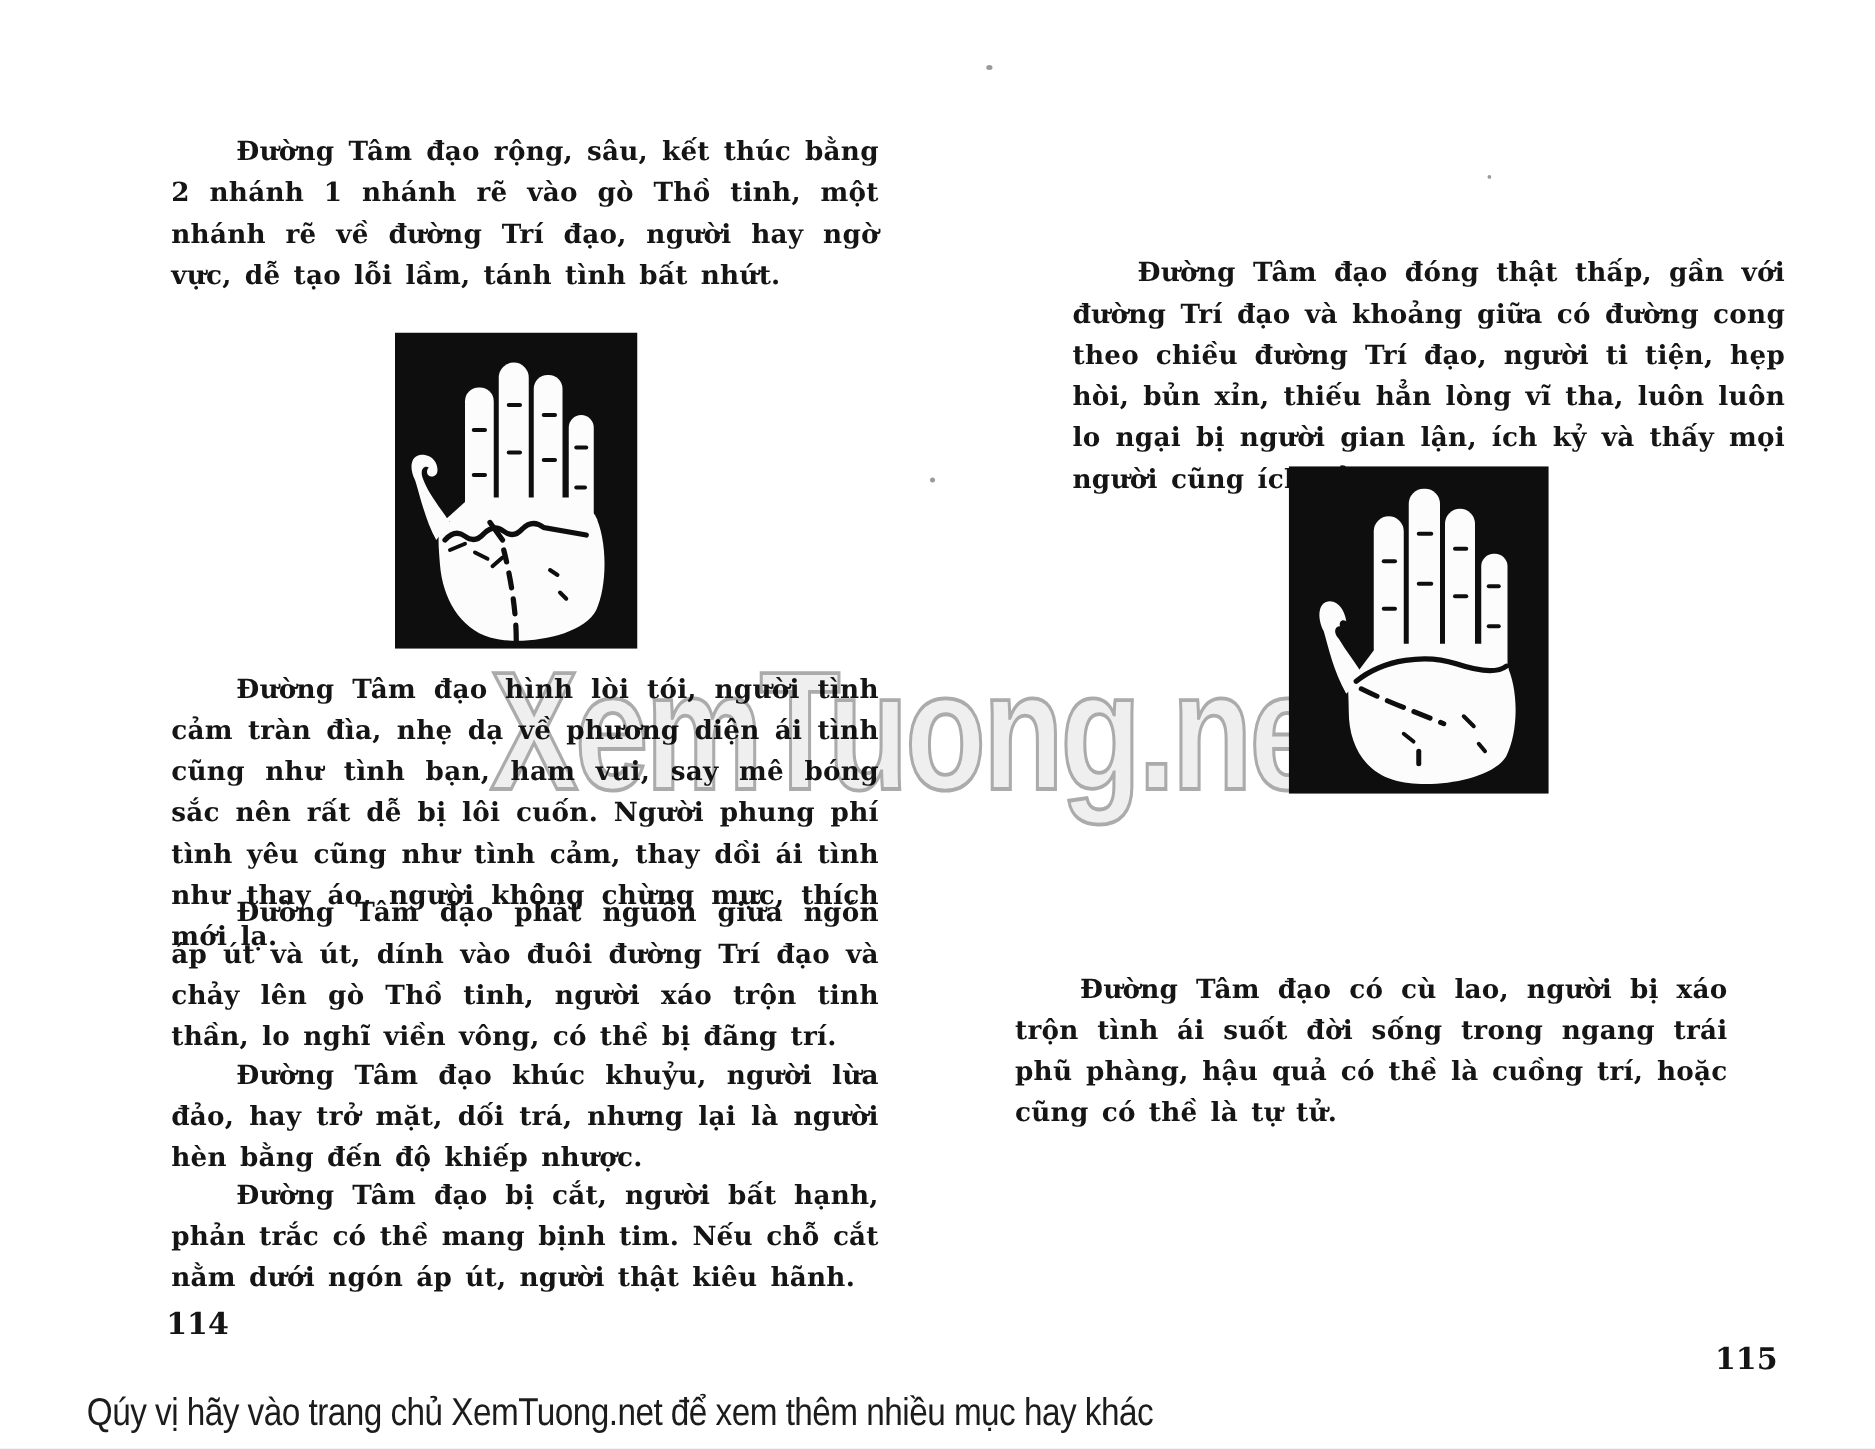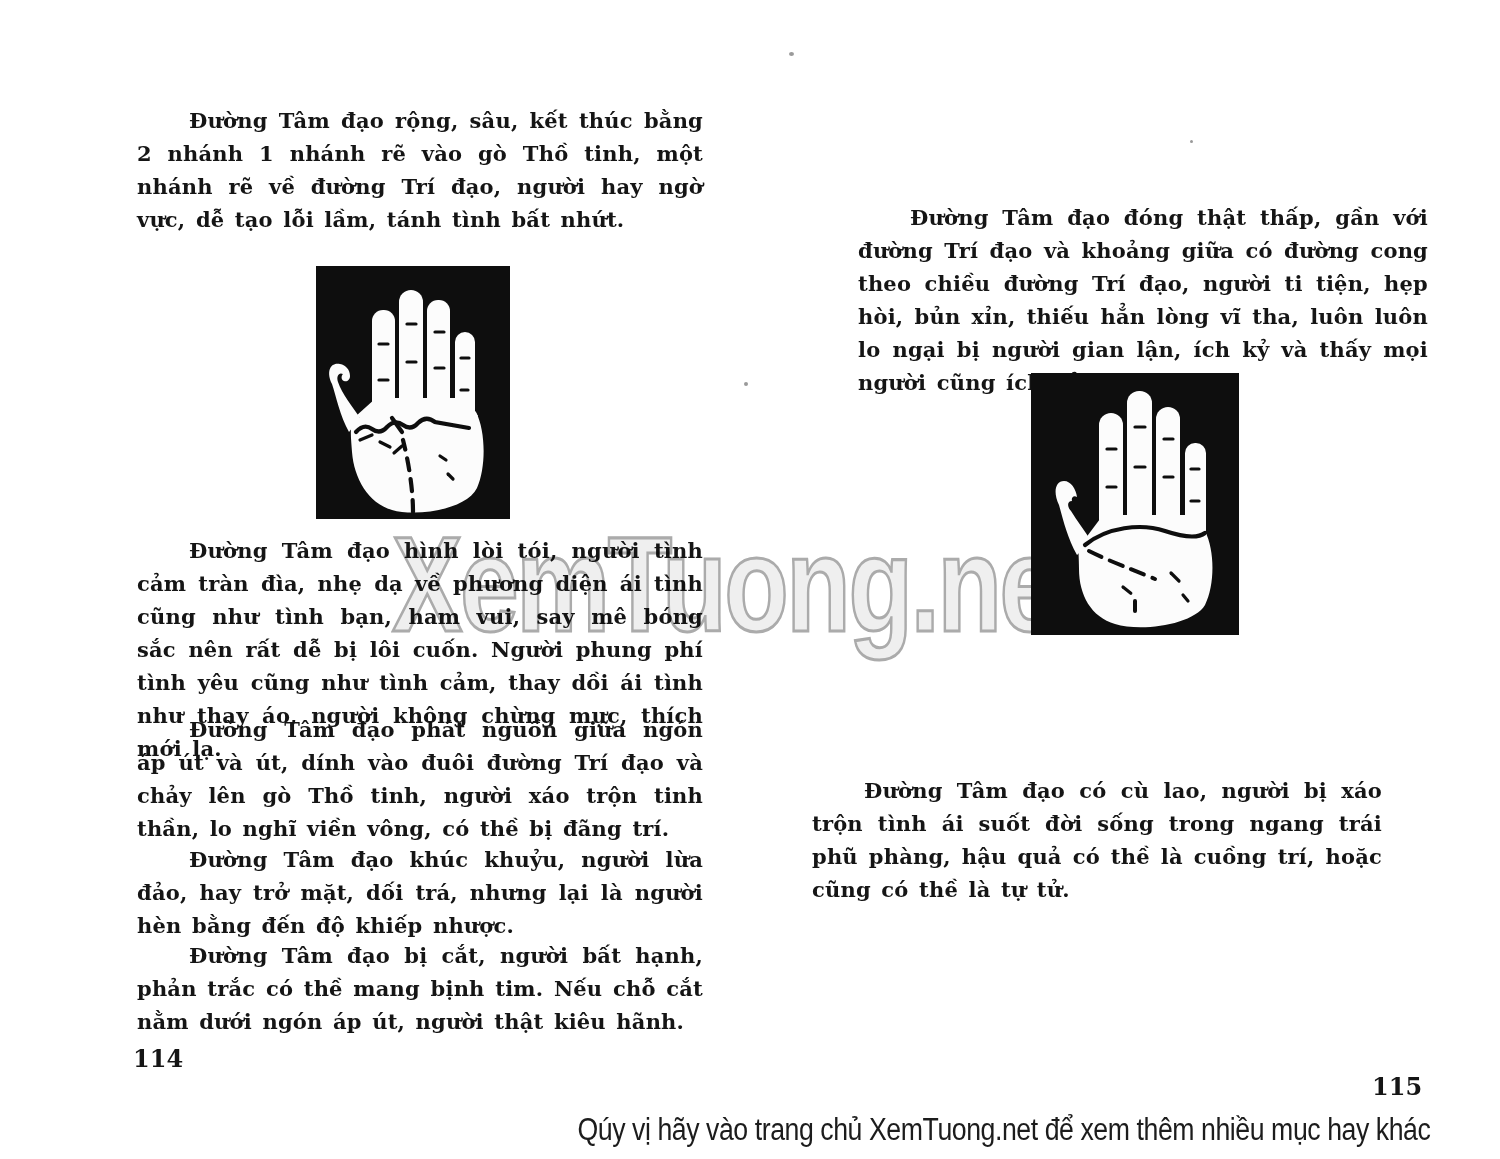--- a/index.html
+++ b/index.html
@@ -49,21 +49,21 @@
     -webkit-text-stroke:3px #ababab;
     transform:scaleX(0.80) scaleY(1.02);
     transform-origin:left top;
     mix-blend-mode:multiply;
     white-space:nowrap;
     pointer-events:none;
   }
   .footer{
     position:absolute;
     left:0;right:0;top:1112px;
-    text-align:right;
+    text-align:left;
     z-index:2;
   }
   .footer span{
     display:inline-block;
     font-family:"Liberation Sans","DejaVu Sans",sans-serif;
     font-size:31px;
     font-weight:500;
     color:#1c1c1c;
     letter-spacing:-0.5px;
     transform:scaleX(0.86);

